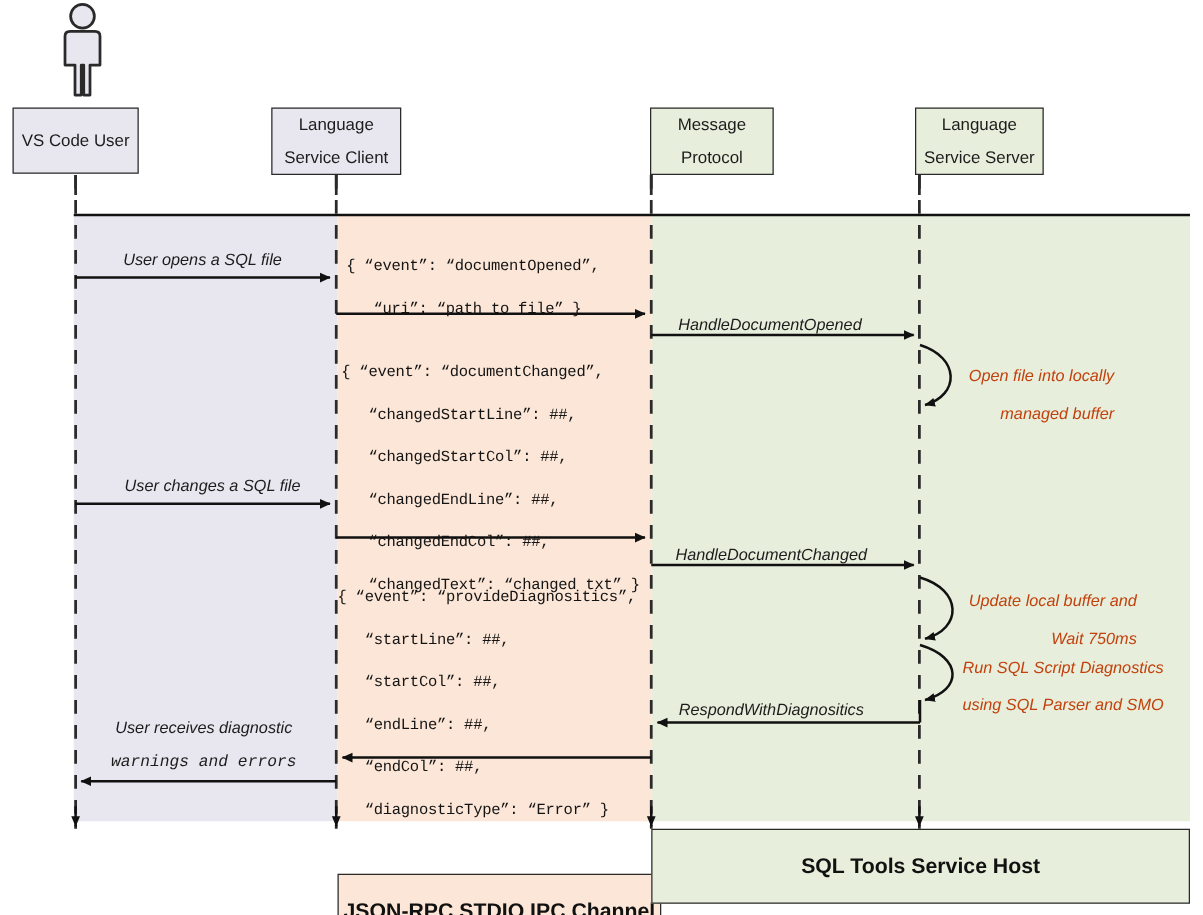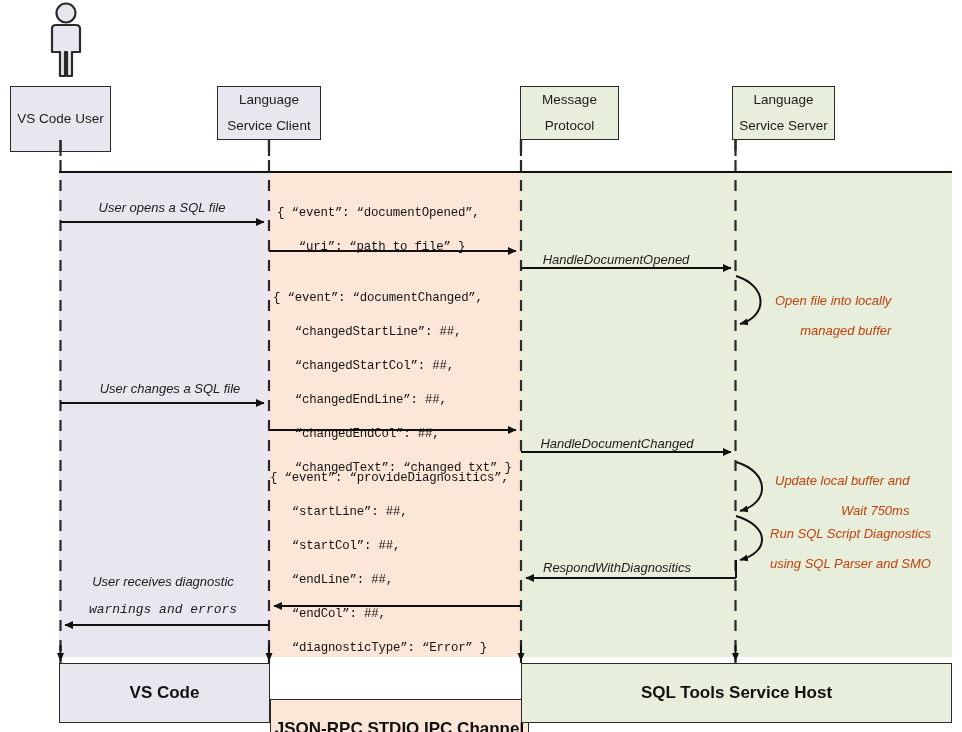--- a/index.html
+++ b/index.html
@@ -102,21 +102,21 @@
 </head>
 <body>
 
 <div id="diagram">
 
   <svg class="abs" style="left:38px;top:2px;width:56px;height:78px" viewBox="0 0 56 78">
     <circle cx="28" cy="11" r="9.5" fill="#e8e6ef" stroke="#2a2a2a" stroke-width="2.2"></circle>
     <path d="M14 27 q0-4 4-4 h20 q4 0 4 4 v23 h-8 v24 h-5 v-24 h-2 v24 h-5 v-24 h-8 z" fill="#e8e6ef" stroke="#2a2a2a" stroke-width="2.2" stroke-linejoin="round"></path>
   </svg>
 
-  <div class="pbox client" style="left:10px;top:86px;width:101px;height:66px">
+  <div class="pbox client" style="left:10px;top:86px;width:101px;height:53px">
     <span class="ln">VS Code User</span>
   </div>
 
   <div class="pbox client" style="left:217px;top:86px;width:104px;height:54px">
     <span class="ln">Language</span>
     <span class="ln">Service Client</span>
   </div>
 
   <div class="pbox server" style="left:472px;top:86px;width:99px;height:54px">
     <span class="ln">Message</span>
@@ -125,23 +125,20 @@
 
   <div class="pbox server" style="left:684px;top:86px;width:103px;height:54px">
     <span class="ln">Language</span>
     <span class="ln">Service Server</span>
   </div>
 
   <div class="lane vscode" style="left:59px;top:172px;width:211px;height:485px"></div>
   <div class="lane ipc" style="left:270px;top:172px;width:251px;height:485px"></div>
   <div class="lane sqltool" style="left:521px;top:172px;width:431px;height:485px"></div>
 
-  <div class="fbox vscode" style="left:59px;top:663px;width:211px;height:60px">
-    <span>VS Code</span>
-  </div>
   <div class="fbox ipc" style="left:270px;top:699px;width:259px;height:60px">
     <span>JSON-RPC STDIO IPC Channel</span>
   </div>
   <div class="fbox sqltool" style="left:521px;top:663px;width:431px;height:60px">
     <span>SQL Tools Service Host</span>
   </div>
 
   <svg class="overlay">
     <defs>
       <marker id="arrowhead" markerWidth="9" markerHeight="9" refX="8" refY="4.5" orient="auto" markerUnits="userSpaceOnUse">

